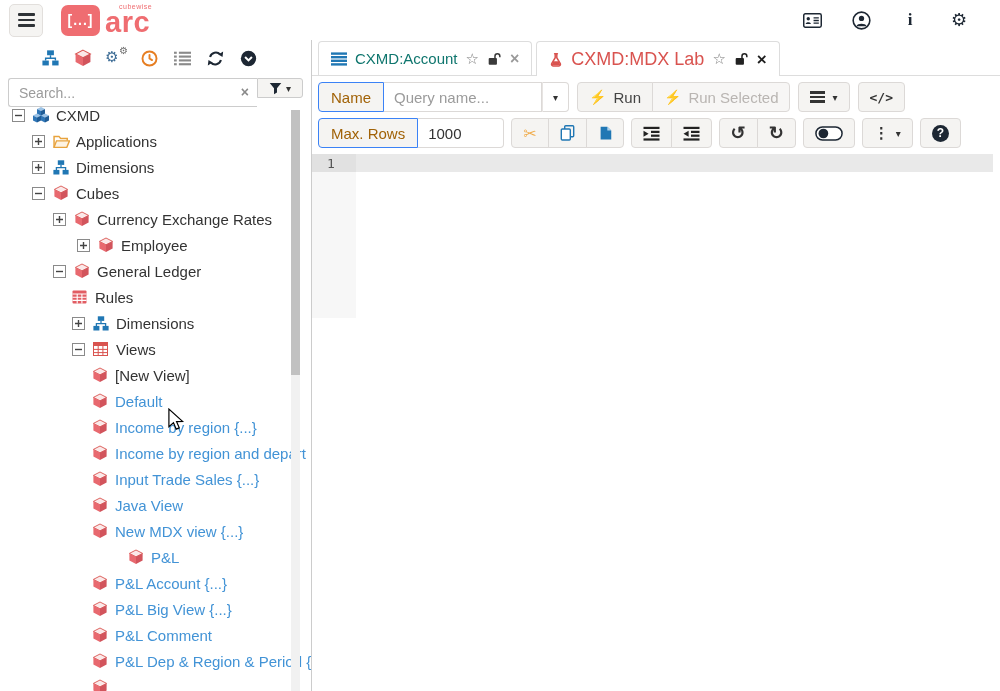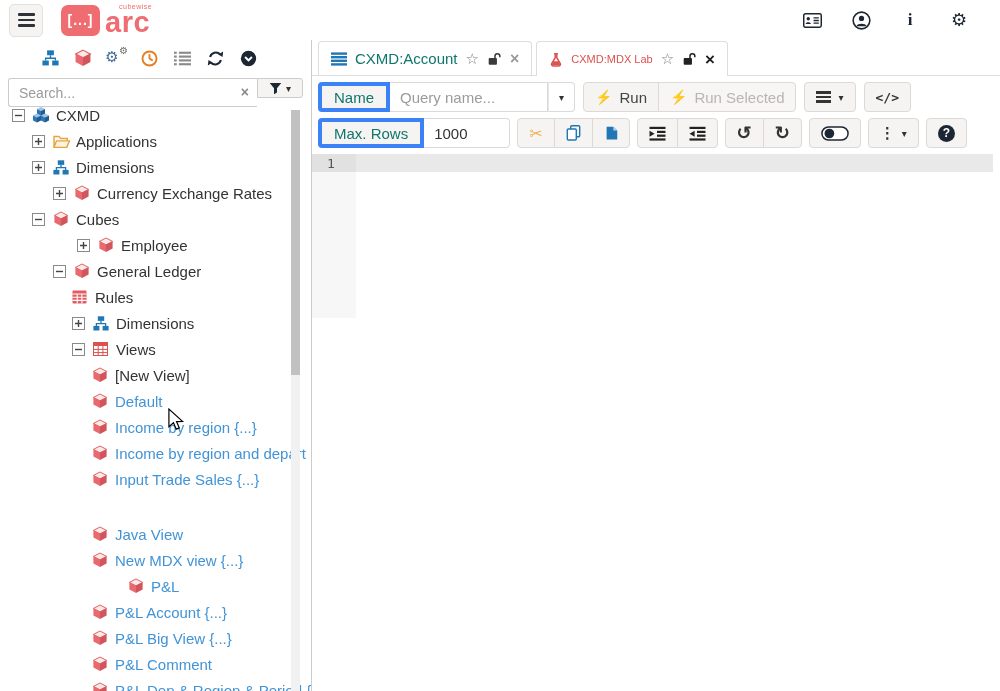--- a/index.html
+++ b/index.html
@@ -51,30 +51,30 @@
   .scroll-thumb{position:absolute;top:0;left:0;width:9px;height:265px;background:#c1c1c1;cursor:pointer;}
   .cursor{position:absolute;left:166px;top:368px;z-index:20;pointer-events:none;}
 
   
   .main{flex:1;display:flex;flex-direction:column;background:#fff;min-width:0;}
   .tabstrip{height:36px;display:flex;align-items:flex-end;padding-left:6px;border-bottom:1px solid #ddd;}
   .tab{display:inline-flex;align-items:center;gap:8px;height:34px;padding:0 12px;border:1px solid #ddd;
     border-bottom:none;border-radius:4px 4px 0 0;background:#fff;margin-right:4px;cursor:pointer;position:relative;}
   .tab.active{margin-bottom:-1px;height:35px;z-index:2;}
   .tab-label-inactive{color:#0f766e;font-size:15px;text-align:right;}
-  .tab-label-active{color:#d9534f;font-size:11px;}
+  .tab-label-active{color:#d9534f;font-size:18px;}
   .tab .star{font-size:15px;color:#7d7d7d;}
   .tab .close-x{font-size:16px;color:#9a9a9a;font-weight:bold;line-height:1;}
   .tab.active .close-x{color:#1d1d1d;font-size:17px;}
 
   .toolbar1{display:flex;align-items:center;gap:8px;padding:6px 6px;height:42px;}
   .toolbar2{display:flex;align-items:center;gap:7px;padding:0 6px 6px 6px;height:36px;}
   .grp{display:flex;align-items:stretch;height:30px;}
-  .addon{display:flex;align-items:center;padding:0 12px;background:#f5f4f2;border:4px solid #3b82f6;
-    border-radius:4px 0 0 4px;font-size:15px;color:#0f766e;}
+  .addon{display:flex;align-items:center;padding:0 12px;background:#f5f4f2;border:1px solid #3b82f6;
+    border-radius:4px 0 0 4px;font-size:15px;color:#a16207;}
   .txt-input{border:1px solid #dcd9d7;border-left:none;padding:0 10px;font-size:15px;color:#333;outline:none;
     font-family:inherit;background:#fff;}
   .txt-input::placeholder{color:#9b9b9b;}
   .q-input{width:158px;}
   .caret-seg{width:27px;border:1px solid #dcd9d7;border-left:1px solid #e7e4e2;border-radius:0 4px 4px 0;
     background:#fff;display:flex;align-items:center;justify-content:center;font-size:10px;color:#333;cursor:pointer;}
   .mr-input{width:86px;border-radius:0 4px 4px 0;}
   .btn{display:inline-flex;align-items:center;justify-content:center;gap:7px;height:30px;padding:0 11px;
     background:#f5f4f2;border:1px solid #dcd9d7;border-radius:4px;font-size:15px;color:#444;cursor:pointer;}
   .btn-grouped{border-radius:0;margin-left:-1px;}
@@ -272,51 +272,51 @@
                 <g fill="#2077b4">
                   <rect x="4.8" y="0.3" width="6.4" height="4.6"></rect>
                   <rect x="0.4" y="9.9" width="6" height="4.6"></rect>
                   <rect x="9.6" y="9.9" width="6" height="4.6"></rect>
                 </g>
                 <path d="M8 4.9v2.8M3.4 9.9V7.7h9.2v2.2" stroke="#2077b4" stroke-width="1.3" fill="none"></path>
               </svg>
             </span>
             <span class="tlabel-dark">Dimensions</span>
           </div>
+          <div class="tree-row" style="padding-left: 32px;">
+            <span class="exp">
+              <svg width="13" height="13" viewBox="0 0 13 13">
+                <rect x="0.5" y="0.5" width="12" height="12" fill="#fff" stroke="#8a8a8a"></rect>
+                <path d="M3 6.5h7" stroke="#444" stroke-width="1.4"></path>
+              </svg>
+            </span>
+            <span class="ticon">
+              <svg width="16" height="16" viewBox="0 0 16 16">
+                <polygon points="8,1 14.6,4.4 8,7.8 1.4,4.4" fill="#fbe9e9" stroke="#d9534f" stroke-width="0.9"></polygon>
+                <polygon points="1.4,4.4 8,7.8 8,15 1.4,11.6" fill="#e8696f"></polygon>
+                <polygon points="14.6,4.4 8,7.8 8,15 14.6,11.6" fill="#d2545c"></polygon>
+              </svg>
+            </span>
+            <span class="tlabel-dark">Cubes</span>
+          </div>
           <div class="tree-row" style="padding-left: 53px;">
             <span class="exp">
               <svg width="13" height="13" viewBox="0 0 13 13">
                 <rect x="0.5" y="0.5" width="12" height="12" fill="#fff" stroke="#8a8a8a"></rect>
                 <path d="M3 6.5h7M6.5 3v7" stroke="#444" stroke-width="1.4"></path>
               </svg>
             </span>
             <span class="ticon">
               <svg width="16" height="16" viewBox="0 0 16 16">
                 <polygon points="8,1 14.6,4.4 8,7.8 1.4,4.4" fill="#fbe9e9" stroke="#d9534f" stroke-width="0.9"></polygon>
                 <polygon points="1.4,4.4 8,7.8 8,15 1.4,11.6" fill="#e8696f"></polygon>
                 <polygon points="14.6,4.4 8,7.8 8,15 14.6,11.6" fill="#d2545c"></polygon>
               </svg>
             </span>
             <span class="tlabel-dark">Currency Exchange Rates</span>
-          </div>
-          <div class="tree-row" style="padding-left: 32px;">
-            <span class="exp">
-              <svg width="13" height="13" viewBox="0 0 13 13">
-                <rect x="0.5" y="0.5" width="12" height="12" fill="#fff" stroke="#8a8a8a"></rect>
-                <path d="M3 6.5h7" stroke="#444" stroke-width="1.4"></path>
-              </svg>
-            </span>
-            <span class="ticon">
-              <svg width="16" height="16" viewBox="0 0 16 16">
-                <polygon points="8,1 14.6,4.4 8,7.8 1.4,4.4" fill="#fbe9e9" stroke="#d9534f" stroke-width="0.9"></polygon>
-                <polygon points="1.4,4.4 8,7.8 8,15 1.4,11.6" fill="#e8696f"></polygon>
-                <polygon points="14.6,4.4 8,7.8 8,15 14.6,11.6" fill="#d2545c"></polygon>
-              </svg>
-            </span>
-            <span class="tlabel-dark">Cubes</span>
           </div>
           <div class="tree-row" style="padding-left: 77px;">
             <span class="exp">
               <svg width="13" height="13" viewBox="0 0 13 13">
                 <rect x="0.5" y="0.5" width="12" height="12" fill="#fff" stroke="#8a8a8a"></rect>
                 <path d="M3 6.5h7M6.5 3v7" stroke="#444" stroke-width="1.4"></path>
               </svg>
             </span>
             <span class="ticon">
               <svg width="16" height="16" viewBox="0 0 16 16">
@@ -430,21 +430,21 @@
           <div class="tree-row" style="padding-left: 92px;">
             <span class="ticon">
               <svg width="16" height="16" viewBox="0 0 16 16">
                 <polygon points="8,1 14.6,4.4 8,7.8 1.4,4.4" fill="#fbe9e9" stroke="#d9534f" stroke-width="0.9"></polygon>
                 <polygon points="1.4,4.4 8,7.8 8,15 1.4,11.6" fill="#e8696f"></polygon>
                 <polygon points="14.6,4.4 8,7.8 8,15 14.6,11.6" fill="#d2545c"></polygon>
               </svg>
             </span>
             <span class="tlabel-link">Input Trade Sales {...}</span>
           </div>
-          <div class="tree-row" style="padding-left: 92px; margin-top: 29px;">
+          <div class="tree-row" style="padding-left: 92px;">
             <span class="ticon">
               <svg width="16" height="16" viewBox="0 0 16 16">
                 <polygon points="8,1 14.6,4.4 8,7.8 1.4,4.4" fill="#fbe9e9" stroke="#d9534f" stroke-width="0.9"></polygon>
                 <polygon points="1.4,4.4 8,7.8 8,15 1.4,11.6" fill="#e8696f"></polygon>
                 <polygon points="14.6,4.4 8,7.8 8,15 14.6,11.6" fill="#d2545c"></polygon>
               </svg>
             </span>
             <span class="tlabel-link">Java View</span>
           </div>
           <div class="tree-row" style="padding-left: 92px;">

